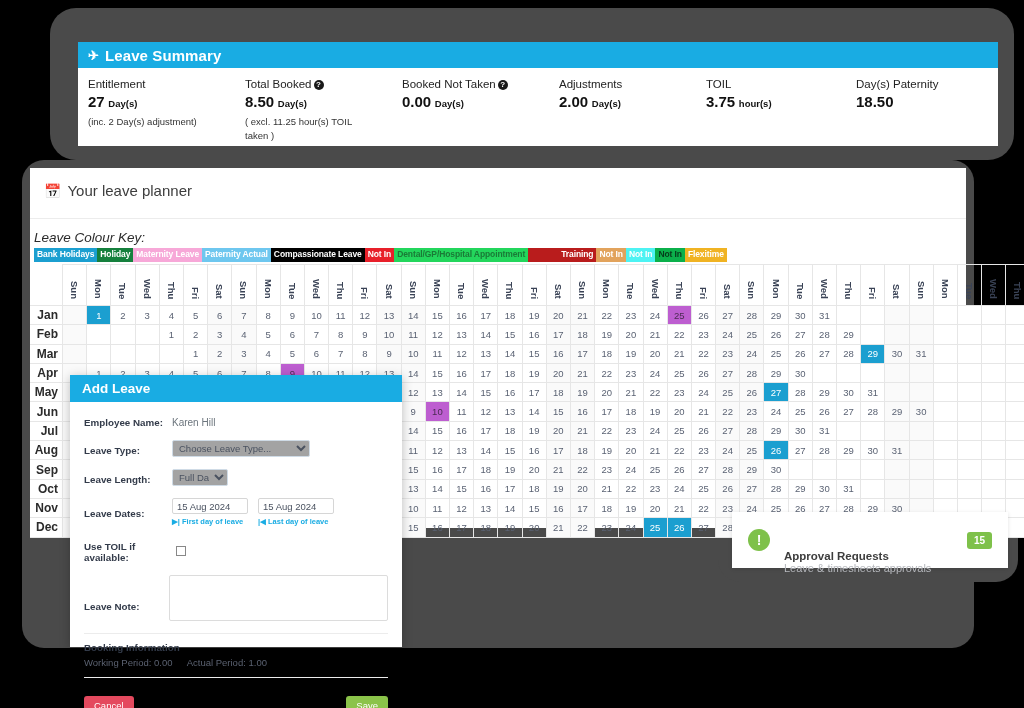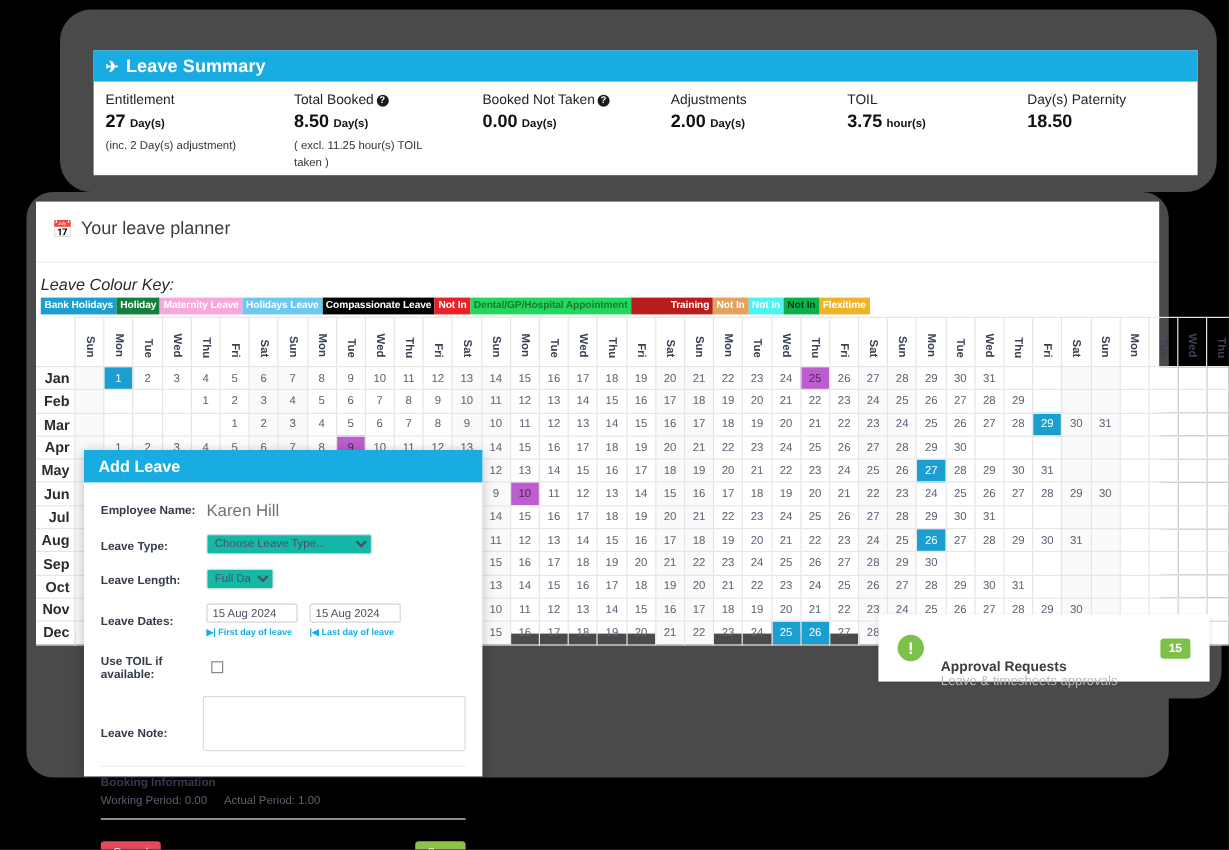--- a/index.html
+++ b/index.html
@@ -86,24 +86,24 @@
     position:absolute;left:70px;top:375px;width:332px;height:272px;
     background:#fff;box-shadow:0 2px 10px rgba(0,0,0,.25);
   }
   #modal-header{
     background:#19ace3;color:#fff;height:27px;display:flex;align-items:center;
     padding:0 12px;font-size:13.5px;font-weight:bold;
   }
   #modal-body{padding:12px 14px 0 14px;font-size:10px;}
   .frow{display:flex;align-items:center;margin-bottom:12px;}
   .flabel{width:88px;font-size:9.8px;font-weight:bold;color:#333b4a;padding-top:3px;}
-  .fval{font-size:14px;color:#6c757d;padding-top:3px;}
+  .fval{font-size:10px;color:#6c757d;padding-top:3px;}
   select.fsel{
     font-family:"Liberation Sans",sans-serif;font-size:9.5px;color:#4a5260;
-    border:1px solid #cfdbe6;background:#14b8a6;border-radius:2px;height:17px;
+    border:1px solid #cfdbe6;background:#a3a3a3;border-radius:2px;height:17px;
     padding:0 2px;
   }
   #leave-type-select{width:138px;}
   #leave-length-select{width:56px;}
   .dateinput{
     font-family:"Liberation Sans",sans-serif;font-size:9.5px;color:#4a5260;
     border:1px solid #d6d6d6;background:#fff;border-radius:2px;height:16px;width:76px;
     padding:0 4px;box-sizing:border-box;
   }
   .datewrap{display:flex;flex-direction:column;margin-right:10px;}
@@ -190,21 +190,21 @@
     <span class="cal-ico">📅</span>
     <span>Your leave planner</span>
   </div>
   <div id="planner-divider"></div>
 
   <div id="key-title">Leave Colour Key:</div>
   <div id="key-strip">
       <div class="key-item" style="background: rgb(27, 159, 208); color: rgb(255, 255, 255);">Bank Holidays</div>
       <div class="key-item" style="background: #15803d; color: rgb(255, 255, 255);">Holiday</div>
       <div class="key-item" style="background: rgb(247, 168, 216); color: rgb(255, 255, 255);">Maternity Leave</div>
-      <div class="key-item" style="background: rgb(110, 199, 239); color: rgb(255, 255, 255);">Holidays Leave</div>
+      <div class="key-item" style="background: rgb(110, 199, 239); color: rgb(255, 255, 255);">Paternity Actual</div>
       <div class="key-item" style="background: rgb(0, 0, 0); color: rgb(255, 255, 255);">Compassionate Leave</div>
       <div class="key-item" style="background: rgb(232, 32, 42); color: rgb(255, 255, 255);">Not In</div>
       <div class="key-item" style="background: rgb(35, 214, 92); color: rgb(26, 122, 54);">Dental/GP/Hospital Appointment</div>
       <div class="key-item" style="background: #b91c1c; color: rgb(255, 255, 255); padding-left: 33px;">Training</div>
       <div class="key-item" style="background: rgb(226, 163, 92); color: rgb(255, 255, 255);">Not In</div>
       <div class="key-item" style="background: rgb(77, 243, 243); color: rgb(255, 255, 255);">Not In</div>
       <div class="key-item" style="background: rgb(11, 176, 75); color: rgb(6, 58, 27);">Not In</div>
       <div class="key-item" style="background: rgb(240, 179, 35); color: rgb(255, 255, 255);">Flexitime</div>
     </div>
 

